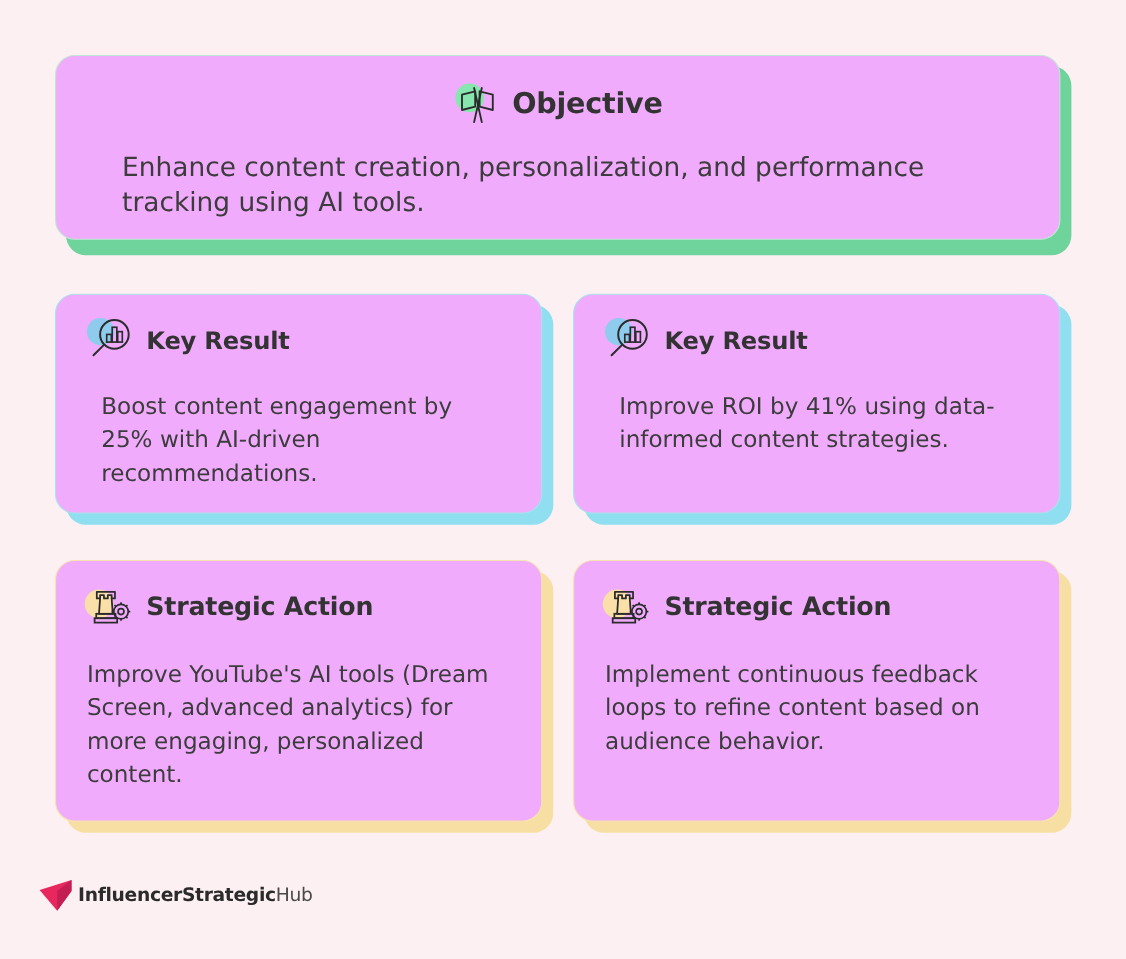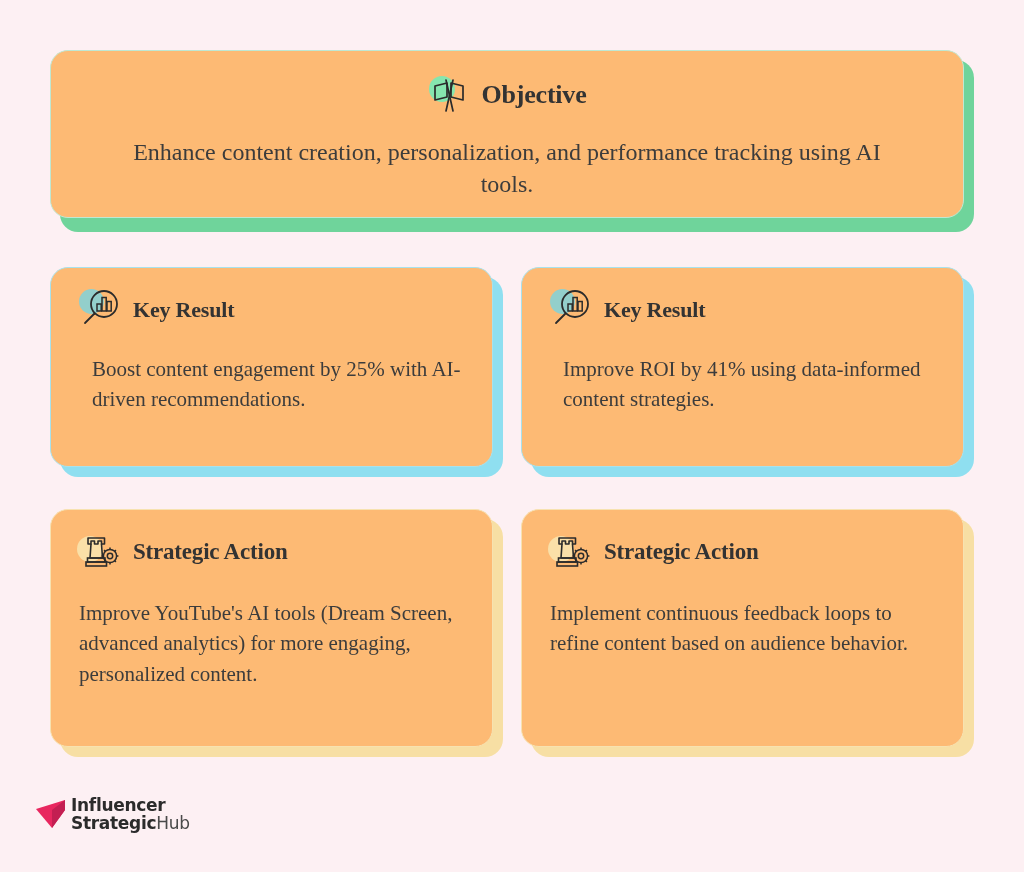--- a/index.html
+++ b/index.html
@@ -18,25 +18,24 @@
   .page {
     position: relative;
     width: 1024px;
     height: 872px;
     box-sizing: border-box;
   }
 
   
   .card {
     position: absolute;
-    background: #fdba74;
+    background: #f0abfc;
     border-radius: 18px;
     box-sizing: border-box;
     z-index: 2;
-    font-family: Liberation Serif, serif;
   }
   .card-shadow {
     position: absolute;
     border-radius: 18px;
     z-index: 1;
   }
 
   
   .objective-card {
     left: 50px;
@@ -146,21 +145,21 @@
     background: #fae0a8;
   }
 
   
   .card-body {
     color: #3c3c3c;
     font-size: 21px;
     line-height: 1.42;
   }
   .objective-body {
-    text-align: center;
+    text-align: left;
     font-size: 24px;
     line-height: 1.32;
     margin-top: 20px;
     color: #3c3c3c;
   }
   .kr-body {
     margin-top: 22px;
     font-size: 21px;
     line-height: 1.45;
     margin-left: 13px;
@@ -177,21 +176,21 @@
     left: 35px;
     top: 794px;
     display: flex;
     align-items: center;
     gap: 4px;
     z-index: 3;
   }
   .logo-mark { width: 34px; height: 40px; display:block; }
   .logo-text {
     display: flex;
-    flex-direction: column;
+    flex-direction: row;
     line-height: 1.08;
     margin-left: -2px;
   }
   .logo-line1 {
     font-size: 17px;
     font-weight: bold;
     color: #2b2b2b;
     letter-spacing: -0.3px;
   }
   .logo-line2 {

